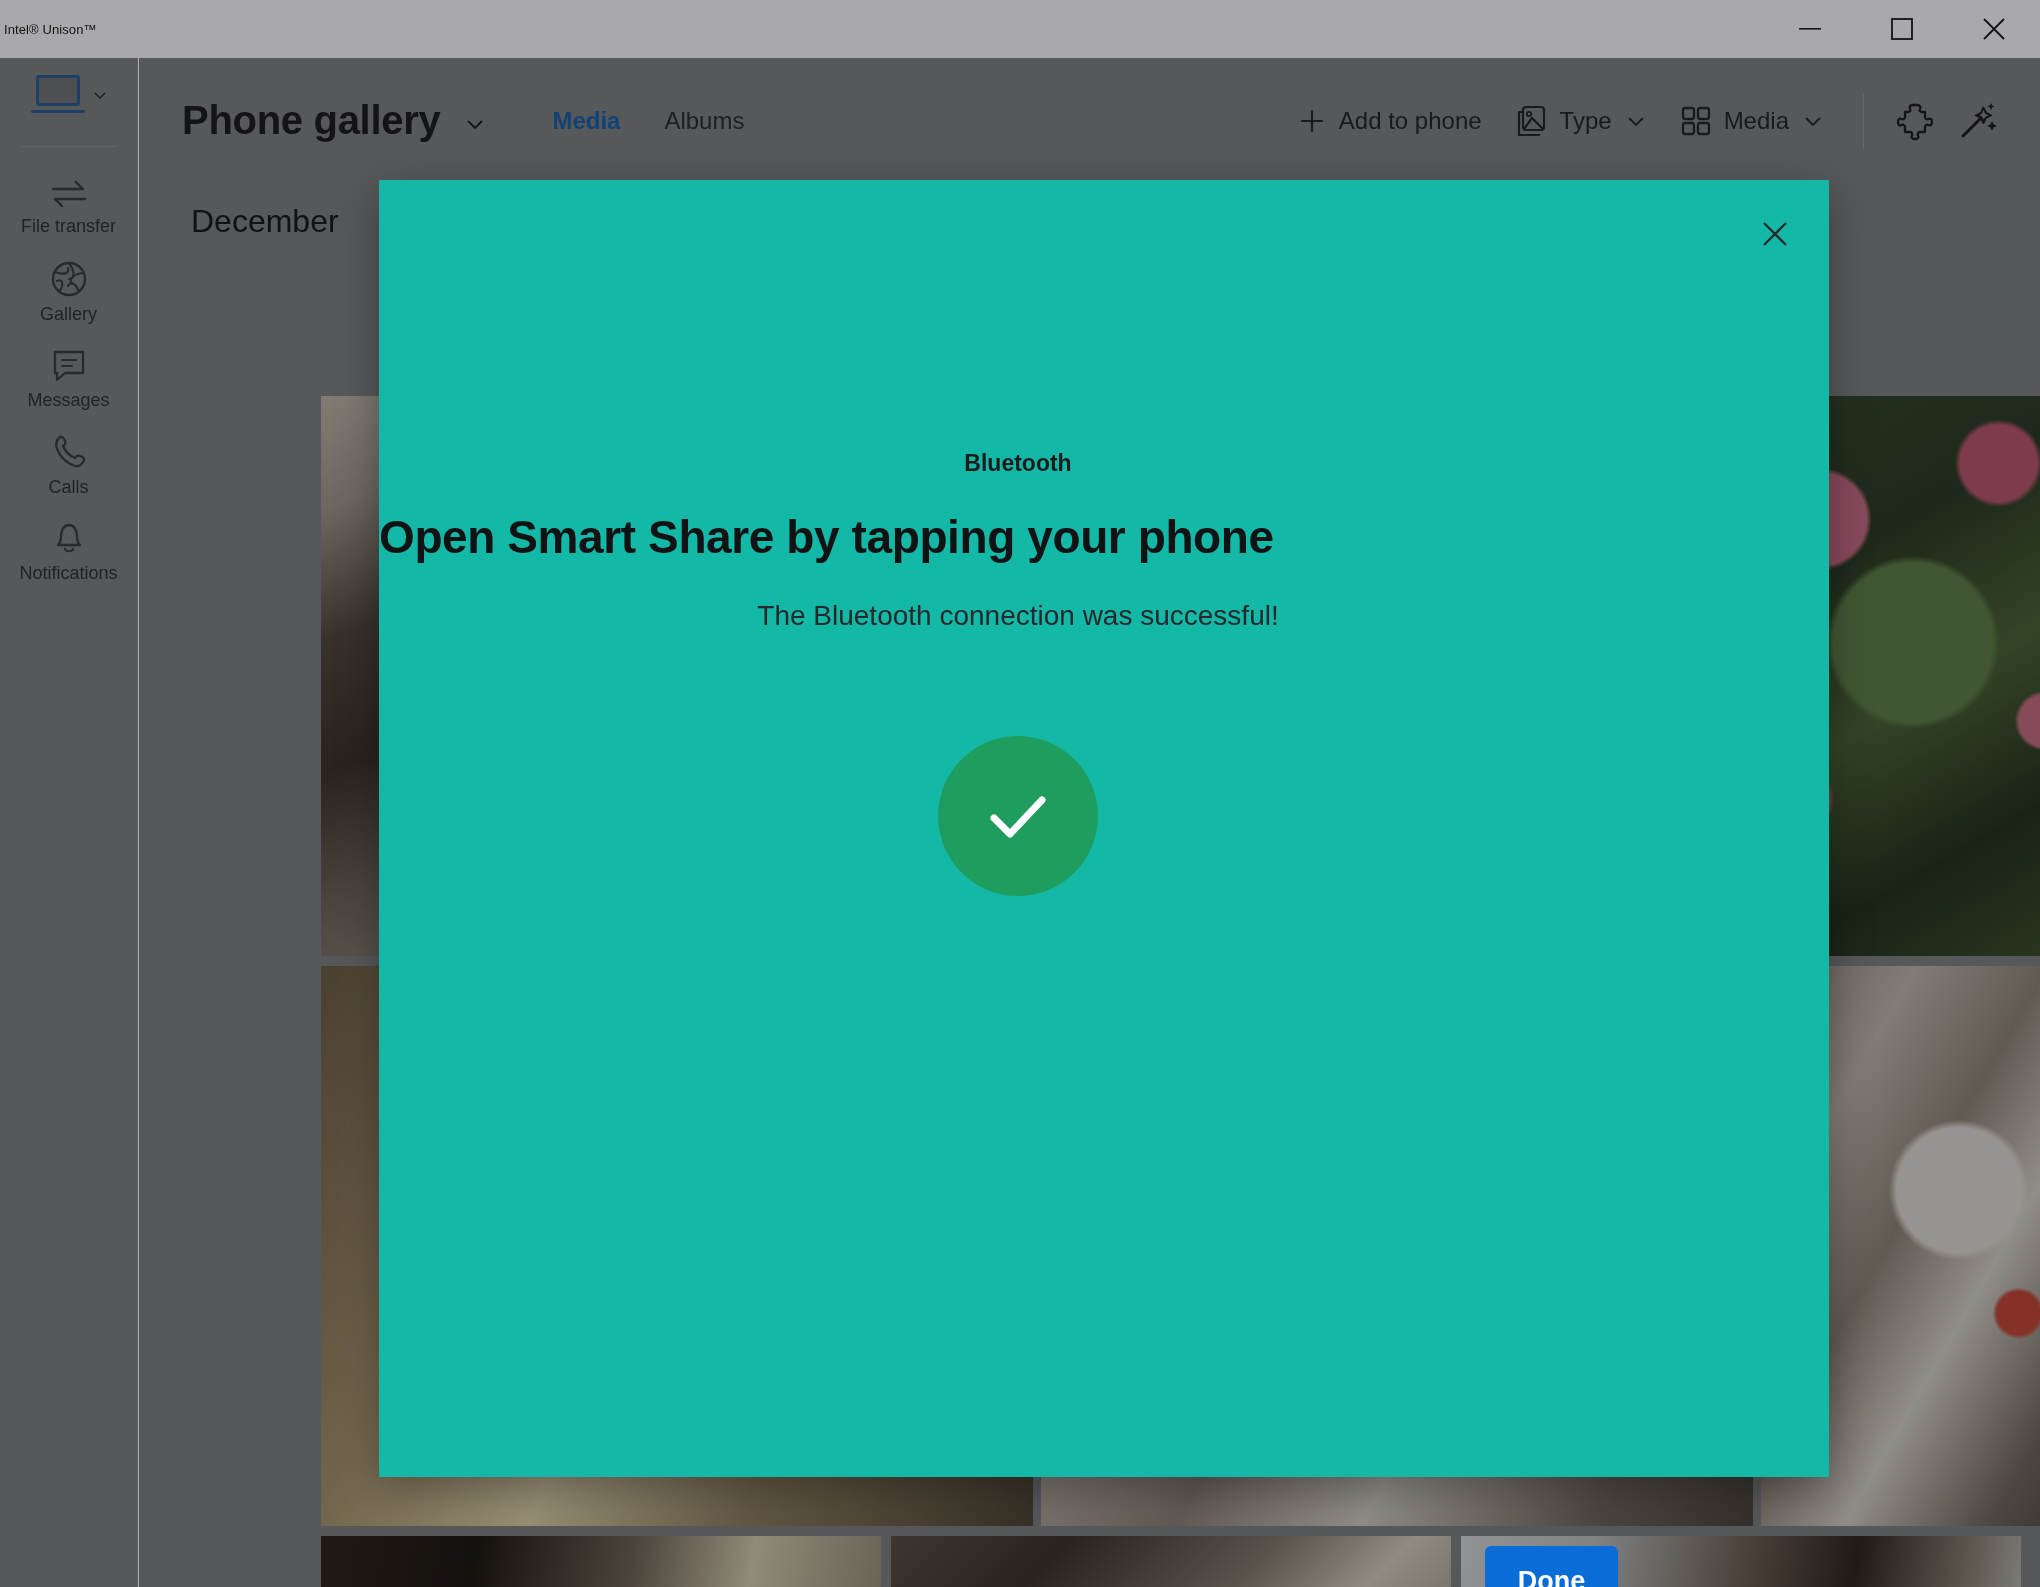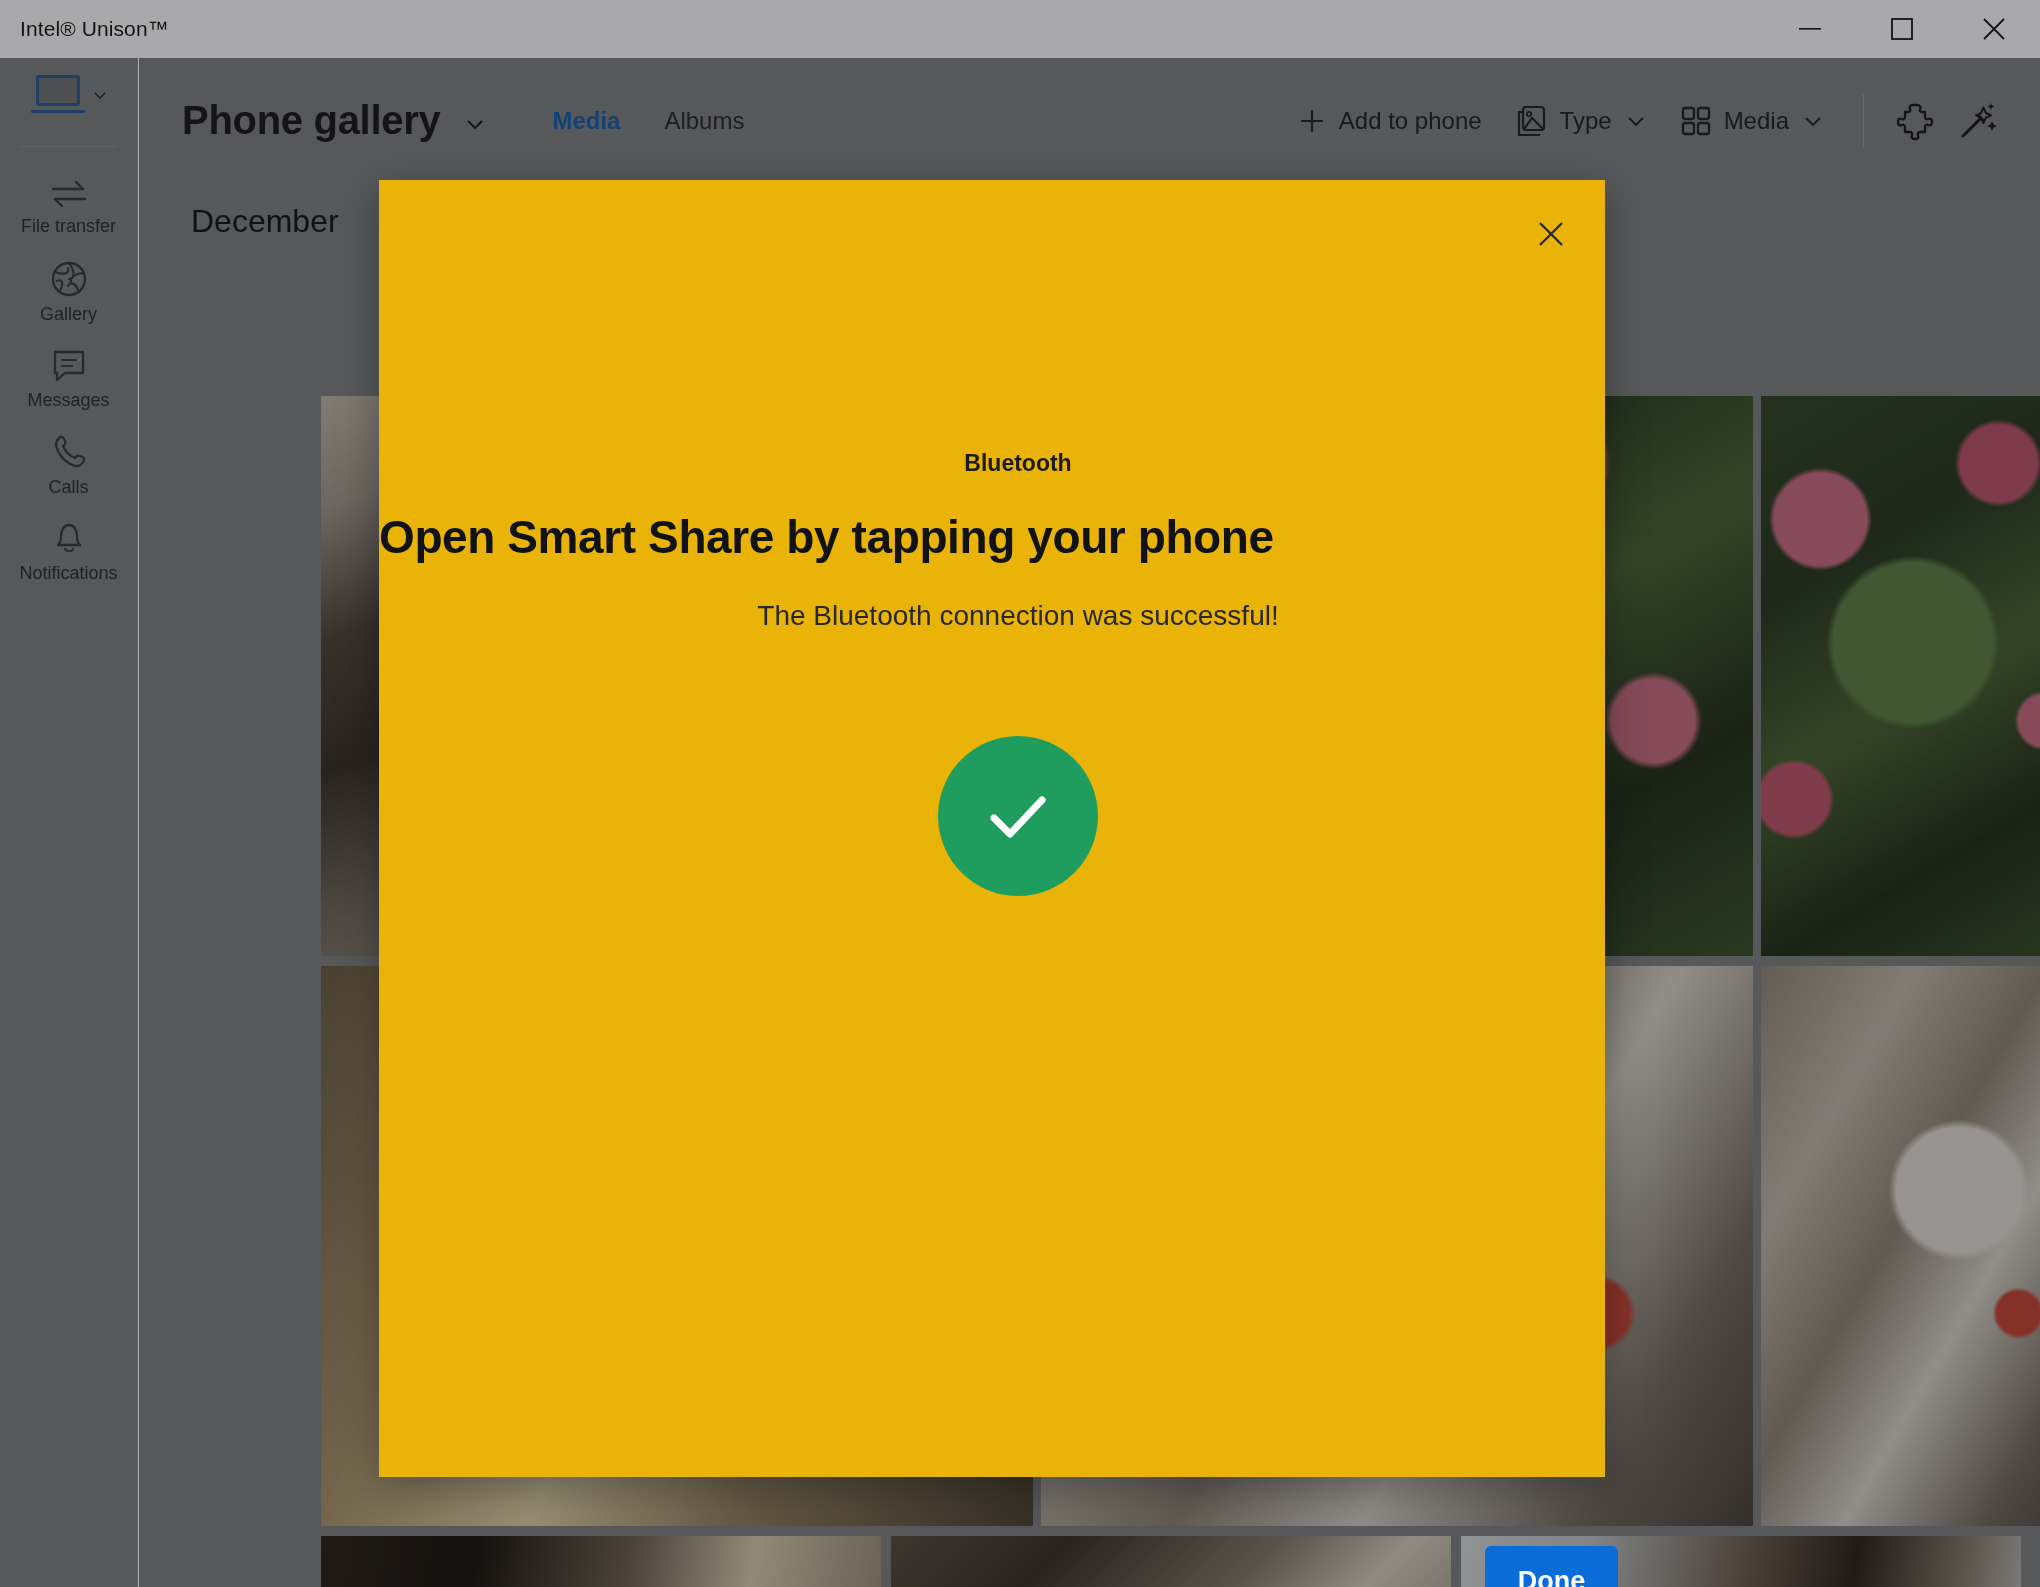--- a/index.html
+++ b/index.html
@@ -10,21 +10,21 @@
     background: #f2f3f5;
   }
   .app { position: relative; width: 2040px; height: 1587px; background: #f2f3f5; }
 
   
   .titlebar {
     position: absolute; left: 0; top: 0; width: 2040px; height: 58px;
     background: #f2f3f5; display: flex; align-items: center;
   }
   .titlebar-text {
-    margin-left: 20px; font-size: 21px; color: #1b1b1b; letter-spacing: .1px;
+    margin-left: 4px; font-size: 13px; color: #1b1b1b; letter-spacing: .1px;
   }
   .win-controls { position: absolute; right: 0; top: 0; display: flex; height: 58px; }
   .win-btn {
     width: 92px; height: 58px; display: flex; align-items: center; justify-content: center;
   }
   .win-btn svg { display: block; }
 
   
   .sidebar {
     position: absolute; left: 0; top: 58px; width: 138px; height: 1529px;
@@ -123,22 +123,22 @@
     background:
       linear-gradient(100deg, #cfd2d4 0%, #b8bcbe 22%, #6b5d52 48%, #2f2721 66%, #8d8378 86%, #cdd0d2 100%);
   }
   .p-door {
     background: linear-gradient(100deg, #2e2620 0%, #1e1915 26%, #6d6255 52%, #cfc6ad 72%, #8a8070 100%);
   }
 
   
   .scrim { position: absolute; left: 0; top: 0; width: 2040px; height: 1587px; background: rgba(0,0,0,0.30); }
   .dialog {
-    position: absolute; left: 379px; top: 180px; width: 1226px; height: 1297px;
-    background: #eab308; box-shadow: 0 12px 40px rgba(0,0,0,.32);
+    position: absolute; left: 379px; top: 180px; width: 1450px; height: 1297px;
+    background: #14b8a6; box-shadow: 0 12px 40px rgba(0,0,0,.32);
   }
   .dlg-close {
     position: absolute; right: 22px; top: 22px; width: 64px; height: 64px;
     display: flex; align-items: center; justify-content: center; border-radius: 4px;
   }
   .dlg-eyebrow {
     position: absolute; left: 0; top: 270px; width: 1278px; text-align: center;
     font-size: 23px; font-weight: bold; color: #1b1b1b;
   }
   .dlg-title {

